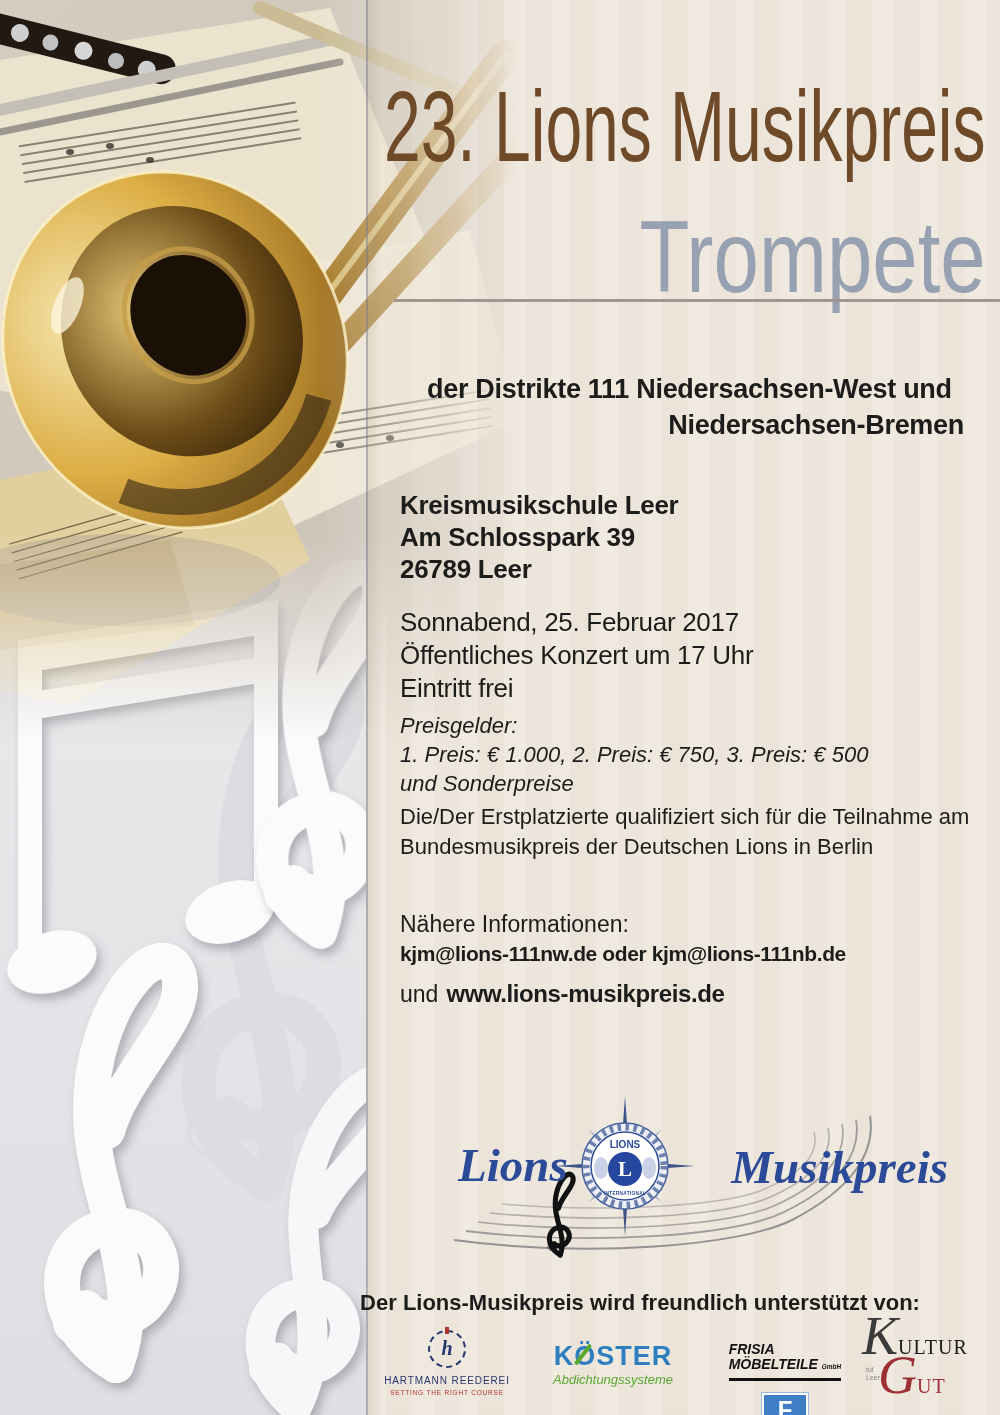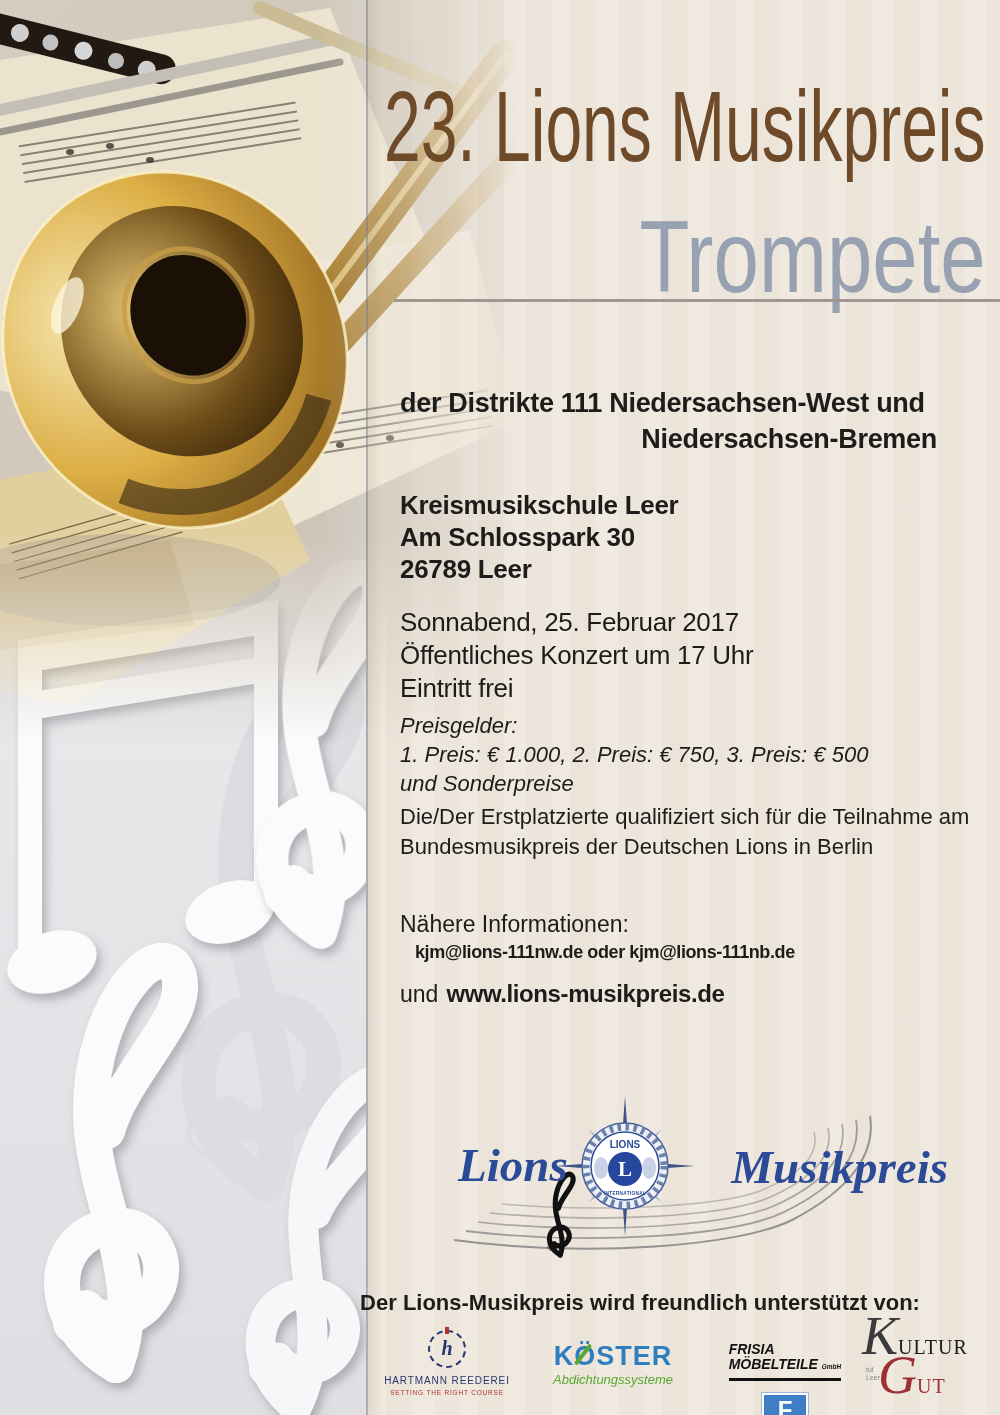--- a/index.html
+++ b/index.html
@@ -29,29 +29,29 @@
       font-size:100px;line-height:1;color:var(--title-brown,#6e4a28);}
   .t1 span,.t2 span{display:inline-block;transform-origin:right center;}
   .t1 span{transform:scaleX(.66);}
   .t2{top:206px;position:absolute;right:0;white-space:nowrap;
       font-size:102px;line-height:1;color:var(--subtitle-gray,#98a1b2);}
   .t2 span{transform:scaleX(.80);}
   .rule{position:absolute;left:394px;right:0;top:299px;height:3px;
       background:var(--rule-gray,#a09890);z-index:6;}
   
   .blk{position:absolute;left:400px;z-index:6;}
-  .distrikte{top:385px;width:537px;font-size:27px;font-weight:bold;
-      line-height:36px;letter-spacing:-.3px;}
+  .distrikte{top:371px;width:537px;font-size:27px;font-weight:bold;
+      line-height:36px;letter-spacing:-.3px;margin-left:27px;}
   .distrikte .r{text-align:right;}
   .venue{top:489px;font-size:26px;font-weight:bold;line-height:32px;letter-spacing:-.3px;}
   .event{top:606px;font-size:26px;font-weight:normal;line-height:33px;letter-spacing:-.3px;}
   .prizes{top:711px;font-size:22px;line-height:29px;font-style:italic;}
   .qualification{top:802px;font-size:22px;line-height:30px;}
   .contact-h{top:911px;font-size:23px;}
-  .emails{top:942px;font-size:18px;font-weight:bold;letter-spacing:-.4px;margin-left:15px;}
+  .emails{top:942px;font-size:21px;font-weight:bold;letter-spacing:-.4px;}
   .webline{top:980px;font-size:23px;}
   .webline .site{font-size:24px;font-weight:bold;margin-left:8px;letter-spacing:-.4px;}
   
   .logo-block{position:absolute;left:440px;top:1088px;z-index:6;}
   .logo-block text.big{font-family:"Liberation Serif",serif;font-style:italic;
       font-weight:600;fill:var(--lions-blue,#2b4a97);}
   
   .support-h{position:absolute;left:300px;right:20px;top:1290px;text-align:center;
       font-size:22px;font-weight:700;z-index:6;}
   .sponsor{position:absolute;z-index:6;text-align:center;}
@@ -231,21 +231,21 @@
   </div>
   <div class="rule"></div>
 
   <div class="blk distrikte">
     <div>der Distrikte 111 Niedersachsen-West und</div>
     <div class="r">Niedersachsen-Bremen</div>
   </div>
 
   <div class="blk venue">
     <div>Kreismusikschule Leer</div>
-    <div>Am Schlosspark 30</div>
+    <div>Am Schlosspark 39</div>
     <div>26789 Leer</div>
   </div>
 
   <div class="blk event">
     <div>Sonnabend, 25. Februar 2017</div>
     <div>Öffentliches Konzert um 17 Uhr</div>
     <div>Eintritt frei</div>
   </div>
 
   <div class="blk prizes">

